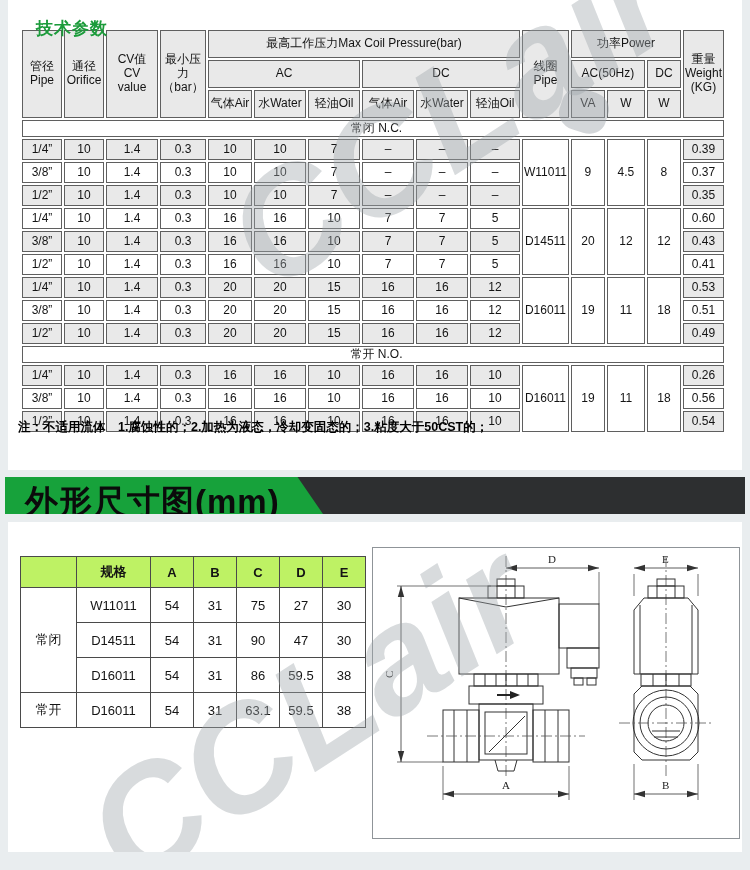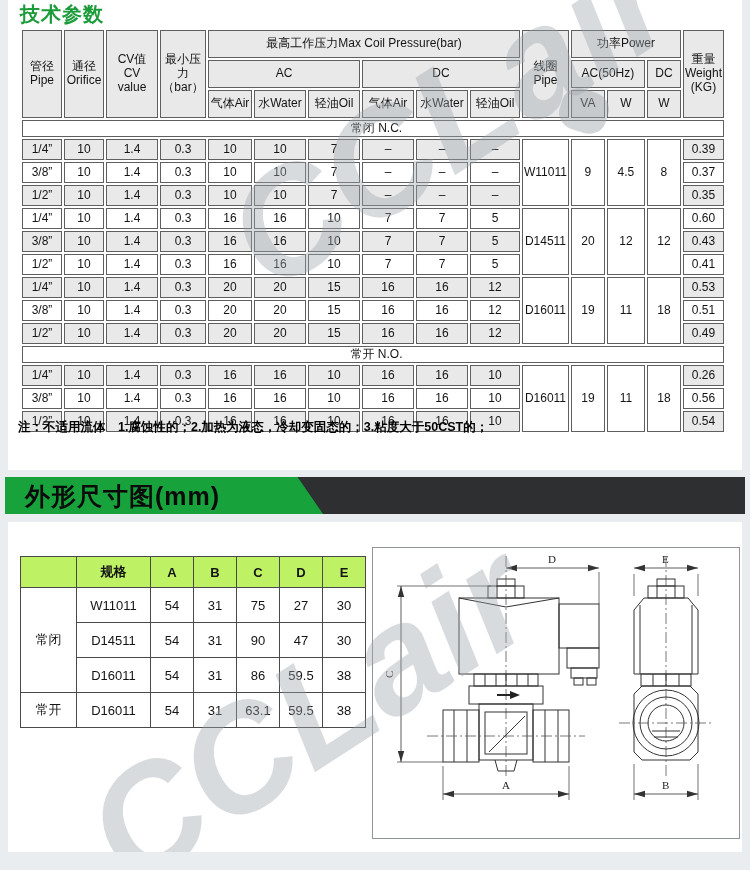--- a/index.html
+++ b/index.html
@@ -7,21 +7,21 @@
     width:750px;height:870px;position:relative;overflow:hidden;
     background:#e9edef;
     font-family:"Liberation Sans","DejaVu Sans",sans-serif;
     color:#141414;
   }
   .card{position:absolute;left:8px;width:734px;background:#ffffff;overflow:hidden}
   .card-top{top:0;height:470px}
   .card-bottom{top:522px;height:330px}
 
   
-  .tech-title{position:absolute;left:12px;top:1px;margin:0;font-size:20px;font-weight:bold;color:#1b9b3a;letter-spacing:1px;z-index:3}
+  .tech-title{position:absolute;left:12px;top:1px;margin:16px;font-size:17px;font-weight:bold;color:#1b9b3a;letter-spacing:1px;z-index:3}
 
   
   .spec{
     border-collapse:separate;border-spacing:2px;table-layout:fixed;
     margin:28px 0 0 12px;position:relative;z-index:2;
   }
   .spec th,.spec td{
     border:1px solid #5f5f5f;text-align:center;vertical-align:middle;
     font-size:12px;line-height:1.15;padding:0 1px;background:#fff;
   }
@@ -31,21 +31,21 @@
   .spec tr.g td{background:#e9e9e9}
   .spec tr.g td.m,.spec td.m{background:#fff}
 
   .notes{position:absolute;left:10px;top:417px;font-size:12.5px;font-weight:bold;color:#000000;line-height:1.62;z-index:2}
   .notes .l2{padding-left:29px}
 
   
   .banner{position:absolute;left:5px;top:477px;width:740px;height:37px;background:#2d2f30;overflow:hidden;z-index:2}
   .banner-green{position:absolute;left:0;top:0;width:318px;height:100%;background:#17a23b;
     clip-path:polygon(0 0,92% 0,100% 100%,0 100%)}
-  .banner-title{position:absolute;left:20px;top:3px;font-size:25px;font-weight:bold;color:#0b0b0b;letter-spacing:1px}
+  .banner-title{position:absolute;left:20px;top:3px;font-size:33px;font-weight:bold;color:#0b0b0b;letter-spacing:1px}
 
   
   .dim{border-collapse:collapse;table-layout:fixed;position:absolute;left:12px;top:34px;z-index:2}
   .dim th,.dim td{border:1px solid #4a4a4a;text-align:center;font-size:13px;background:#fff;padding:0}
   .dim thead th{background:#bef264;height:30px;font-weight:bold}
   .dim tbody td{height:34px}
 
   
   .diagram{position:absolute;left:364px;top:25px;width:366px;height:290px;border:1px solid #8f9498;background:#fff;z-index:1}
   .diagram svg{display:block}

